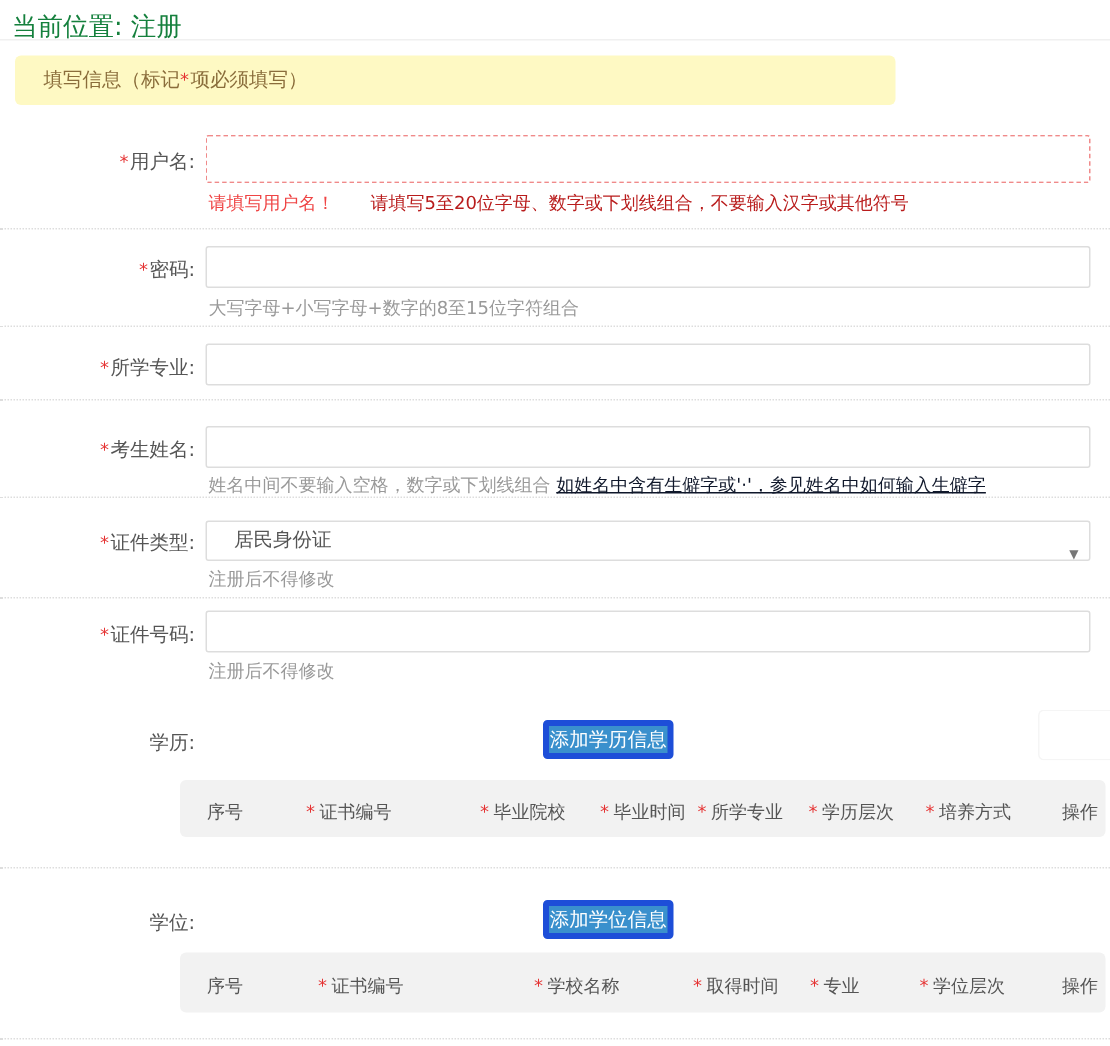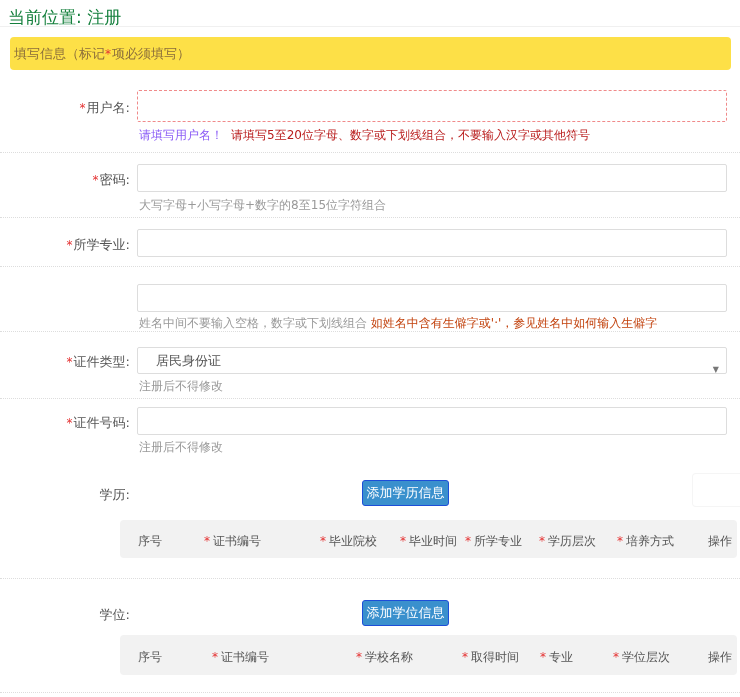--- a/index.html
+++ b/index.html
@@ -3,48 +3,48 @@
 <meta charset="utf-8">
 <style>
   * { margin:0; padding:0; box-sizing:border-box; }
   html,body { background:#fff; }
   body { font-family:"DejaVu Sans", sans-serif; }
   #page { position:relative; width:740px; height:697px; background:#fff; overflow:hidden; }
 
   .crumb { position:absolute; left:8px; top:6px; font-size:17px; color:#15803d; }
   .topline { position:absolute; left:0; top:26px; width:740px; border-top:1px solid #f0f0f0; }
 
-  .banner { position:absolute; left:10px; top:37px; width:721px; height:33px;
-            background:#fde047; border-radius:4px; font-size:13px; color:#8a6d3b;
-            line-height:33px; padding-left:4px; }
+  .banner { position:absolute; left:10px; top:37px; width:587px; height:33px;
+            background:#fef9c3; border-radius:4px; font-size:13px; color:#8a6d3b;
+            line-height:33px; padding-left:19px; }
 
   .star { color:#e53333; font-size:12px; margin-right:1px; }
   .lbl { position:absolute; left:0; width:130px; text-align:right; font-size:13px; color:#555; }
 
   .inp { position:absolute; left:137px; width:590px; height:28px; border:1px solid #ddd;
          border-radius:2px; background:#fff; font-size:13px; color:#333; padding:0 8px; outline:none; }
   .inp-err { border:1px dashed #f08a8a; height:32px; }
 
   .hint { position:absolute; left:139px; font-size:12px; color:#999; }
   .err-line { position:absolute; left:139px; font-size:12px; }
-  .err-msg { color:#8b5cf6; margin-right:8px; }
+  .err-msg { color:#ef4444; margin-right:24px; }
   .err-detail { color:#b91c1c; }
-  .red-link { color:#c2410c; cursor:pointer; }
+  .red-link { color:#0f172a; text-decoration:underline; cursor:pointer; }
 
   .sel { position:absolute; left:137px; width:590px; height:27px; border:1px solid #ddd;
          border-radius:2px; background:#fff; font-size:13px; color:#555; line-height:25px;
          padding-left:18px; cursor:pointer; }
   .sel-arrow { position:absolute; right:7px; top:9px; font-size:8px; color:#777; }
 
   .sep { position:absolute; left:0; width:740px; border-top:1px dotted #ddd; }
   .sep1{top:152px} .sep2{top:217px} .sep3{top:266px} .sep4{top:331px}
   .sep5{top:398px} .sep6{top:578px} .sep7{top:692px}
 
   .add-btn { position:absolute; left:362px; width:87px; height:26px; background:#3a90cd;
-             color:#fff; font-size:13px; border:1px solid #1d4ed8; border-radius:3px;
+             color:#fff; font-size:13px; border:4px solid #1d4ed8; border-radius:3px;
              cursor:pointer; font-family:"DejaVu Sans", sans-serif; }
   .btn-edu { top:480px; } .btn-deg { top:600px; }
 
   .thead { position:absolute; left:120px; width:617px; background:#f2f2f2; border-radius:4px; }
   .thead-edu { top:520px; height:38px; }
   .thead-deg { top:635px; height:40px; }
   .hc { position:absolute; font-size:12px; color:#555; white-space:nowrap; }
   .thead-edu .hc { top:13px; } .thead-deg .hc { top:14px; }
   .hc .star { margin-right:3px; }
   .t1-c0{left:15px} .t1-c1{left:84px} .t1-c2{left:200px} .t1-c3{left:280px}
@@ -75,20 +75,21 @@
 
   <div class="lbl l-pass"><span class="star">*</span><span>密码:</span></div>
   <input class="inp" style="top: 164px;" type="password" value="">
   <div class="hint" style="top:197px">大写字母+小写字母+数字的8至15位字符组合</div>
   <div class="sep sep2"></div>
 
   <div class="lbl l-conf"><span class="star">*</span><span>所学专业:</span></div>
   <input class="inp" style="top: 229px;" type="password" value="">
   <div class="sep sep3"></div>
 
+  <div class="lbl l-name"><span class="star">*</span><span>考生姓名:</span></div>
   <input class="inp" style="top: 284px;" value="">
   <div class="hint" style="top:315px"><span>姓名中间不要输入空格，数字或下划线组合</span>
     <a class="red-link">如姓名中含有生僻字或'·'，参见姓名中如何输入生僻字</a></div>
   <div class="sep sep4"></div>
 
   <div class="lbl l-idt"><span class="star">*</span><span>证件类型:</span></div>
   <div class="sel" style="top:347px"><span>居民身份证</span><span class="sel-arrow">▼</span></div>
   <div class="hint" style="top:378px">注册后不得修改</div>
   <div class="sep sep5"></div>
 

